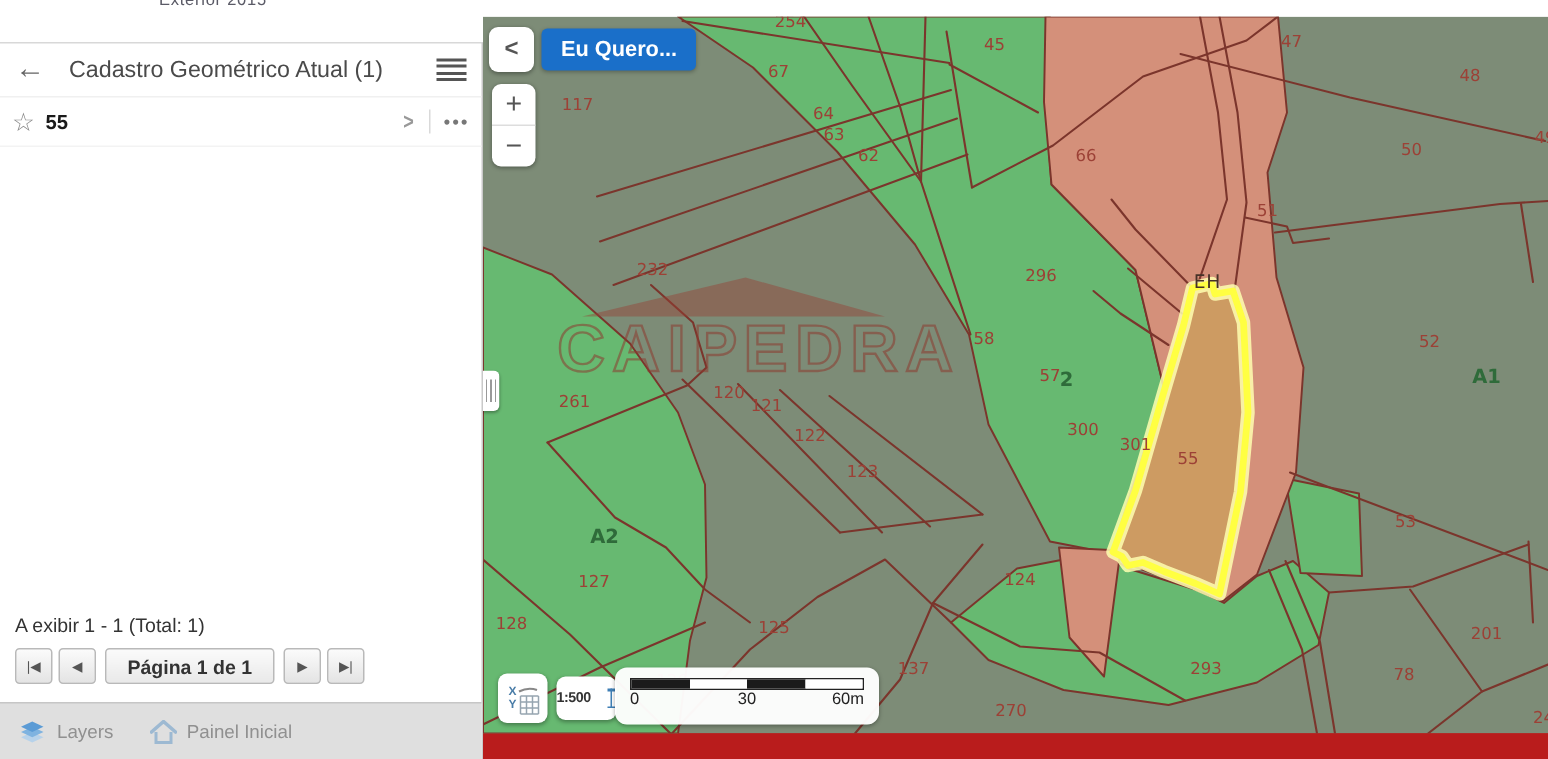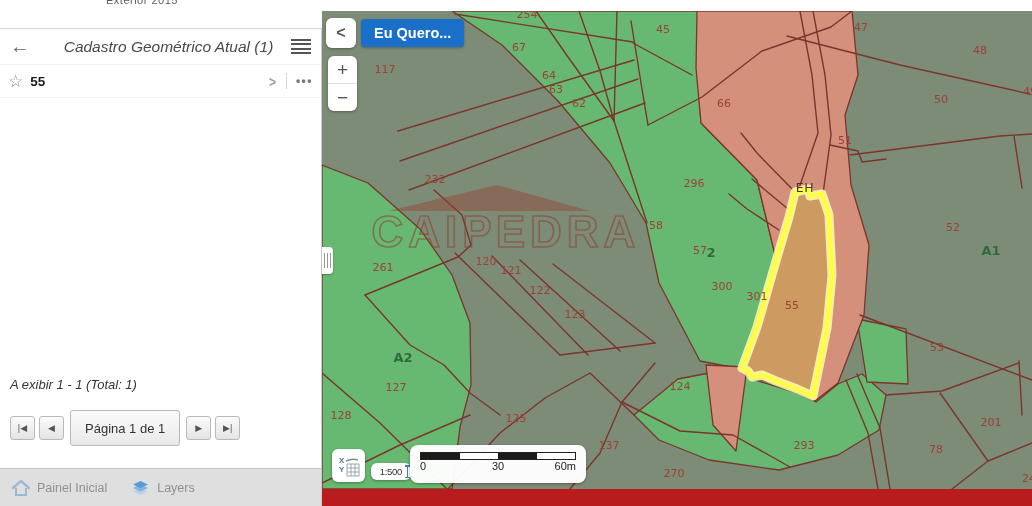--- a/index.html
+++ b/index.html
@@ -8,38 +8,38 @@
 
   
   .topstrip{position:absolute;left:0;top:0;width:1032px;height:28px;background:#fff;}
   .topnote{position:absolute;left:106px;top:-6px;font-size:11px;color:#5a5a66;letter-spacing:.5px;}
 
   
   .sidebar{position:absolute;left:0;top:28px;width:322px;height:478px;background:#fff;
            border-top:1px solid #d8d8d8;border-right:1px solid #c9c9c9;display:flex;flex-direction:column;}
   .sb-header{height:36px;display:flex;align-items:center;padding:0 10px;border-bottom:1px solid #f0f0f0;}
   .back{font-size:20px;color:#666;width:36px;cursor:pointer;}
-  .sb-title{flex:1;text-align:center;font-size:15.5px;color:#4a4a4a;font-style:italic;}
+  .sb-title{flex:1;text-align:left;font-size:15.5px;color:#4a4a4a;}
   .menu-icon{width:20px;display:flex;flex-direction:column;gap:2.5px;padding:2px 0;cursor:pointer;}
   .menu-icon i{display:block;height:1.8px;background:#555;}
   .result-row{height:33px;display:flex;align-items:center;padding:0 8px;border-bottom:1px solid #f3f3f3;}
   .star{font-size:17px;color:#8a8a8a;}
   .res-id{font-size:13.5px;font-weight:bold;color:#1a1a1a;margin-left:7px;}
   .spacer{flex:1;}
   .chev{font-size:15px;color:#999;transform:scaleX(.8);font-weight:bold;cursor:pointer;}
   .vsep{width:1px;height:16px;background:#d9d9d9;margin:0 9px;}
   .more{font-size:12px;color:#777;letter-spacing:1.5px;font-weight:bold;cursor:pointer;}
   .sb-body{flex:1;}
-  .status{padding:8px 10px 4px;font-size:13px;color:#333;font-style:italic;}
+  .status{padding:8px 10px 4px;font-size:13px;color:#333;}
   .pager{display:flex;align-items:center;gap:4px;padding:4px 10px 12px;}
   .pbtn{height:24px;min-width:25px;display:flex;align-items:center;justify-content:center;
         border:1px solid #b9b9b9;border-radius:3px;background:linear-gradient(#fbfbfb,#e4e4e4);
         font-size:9px;color:#555;cursor:pointer;padding:0 4px;}
-  .plabel{height:36px;display:flex;align-items:center;border:1px solid #b9b9b9;border-radius:3px;
-        background:linear-gradient(#fbfbfb,#e9e9e9);font-size:13px;color:#333;padding:0 14px;margin:10px 2px;}
+  .plabel{height:24px;display:flex;align-items:center;border:1px solid #b9b9b9;border-radius:3px;
+        background:linear-gradient(#fbfbfb,#e9e9e9);font-size:13px;color:#333;padding:0 14px;margin:0 2px;font-weight:bold;}
   .tabbar{height:38px;background:#dfdfdf;border-top:1px solid #c6c6c6;display:flex;align-items:stretch;}
   .tab{display:flex;align-items:center;gap:7px;padding:0 12px;font-size:12.5px;color:#909090;cursor:pointer;}
   .tab.active{background:#fff;color:#3a3a3a;border-left:1px solid #cfcfcf;border-right:1px solid #cfcfcf;}
   .tab svg{flex:0 0 auto;}
 
   
   .map{position:absolute;left:322px;top:11px;width:710px;height:478px;overflow:hidden;}
   .map svg.canvas{position:absolute;left:0;top:0;width:710px;height:478px;display:block;}
   .ctl{position:absolute;background:#fff;border-radius:6px;box-shadow:0 1px 3px rgba(0,0,0,.35);}
   .collapse-btn{left:4px;top:7px;width:30px;height:30px;display:flex;align-items:center;justify-content:center;
@@ -48,21 +48,21 @@
         color:#fff;font-weight:bold;font-size:14.5px;display:flex;align-items:center;padding:12px 13px;
         box-shadow:0 1px 3px rgba(0,0,0,.3);cursor:pointer;}
   .zoom-panel{left:6px;top:45px;width:29px;overflow:hidden;}
   .zbtn{height:27px;display:flex;align-items:center;justify-content:center;font-size:19px;color:#555;cursor:pointer;}
   .zdiv{height:1px;background:#ddd;}
   .handle{position:absolute;left:0;top:236px;width:11px;height:27px;background:#fff;border-radius:0 4px 4px 0;
         box-shadow:0 1px 2px rgba(0,0,0,.3);cursor:pointer;
         background-image:repeating-linear-gradient(90deg,#999 0 1px,transparent 1px 3px);
         background-size:7px 15px;background-repeat:no-repeat;background-position:2px 6px;}
   .b1{left:10px;bottom:7px;width:33px;height:33px;display:flex;align-items:center;justify-content:center;cursor:pointer;}
-  .b2{left:49px;bottom:9px;width:40px;height:17px;display:flex;align-items:center;justify-content:flex-end;gap:2px;cursor:pointer;}
+  .b2{left:49px;bottom:9px;width:40px;height:29px;display:flex;align-items:center;justify-content:space-between;gap:2px;cursor:pointer;font-weight:bold;}
   .scaleval{font-size:9.5px;color:#333;letter-spacing:-.3px;}
   .ibeam{position:relative;width:7px;height:13px;}
   .ibeam::before,.ibeam::after{content:"";position:absolute;left:1px;right:1px;height:1.5px;background:#3f7fb5;}
   .ibeam::before{top:0;} .ibeam::after{bottom:0;}
   .ibeam i{position:absolute;left:50%;top:0;bottom:0;width:1.5px;margin-left:-1px;background:#3f7fb5;}
   .scalebox{left:88px;bottom:6px;width:176px;height:38px;border-radius:8px;background:rgba(255,255,255,.96);
         padding:7px 10px 3px;}
   .sbar{display:flex;height:8px;border:1px solid #222;}
   .sbar i{flex:1;}
   .sbar i:nth-child(1),.sbar i:nth-child(3){background:#1b1b1b;}
@@ -118,33 +118,33 @@
     <div class="status">A exibir 1 - 1 (Total: 1)</div>
     <div class="pager">
       <div class="pbtn">|◀</div>
       <div class="pbtn">◀</div>
       <div class="plabel">Página 1 de 1</div>
       <div class="pbtn">▶</div>
       <div class="pbtn">▶|</div>
     </div>
     <div class="tabbar">
       <div class="tab">
-        <svg width="18" height="16" viewBox="0 0 18 16">
-          <path d="M1 8 L9 1 L17 8" fill="none" stroke="#9db9d2" stroke-width="2.4" stroke-linecap="round" stroke-linejoin="round"></path>
-          <path d="M4 8 L4 15 L14 15 L14 8" fill="none" stroke="#9db9d2" stroke-width="2"></path>
-        </svg>
-        <span>Painel Inicial</span>
-      </div>
-      <div class="tab">
         <svg width="19" height="16" viewBox="0 0 19 16">
           <polygon points="9.5,8 2,11.5 9.5,15 17,11.5" fill="#b7d2ea"></polygon>
           <polygon points="9.5,4.5 2,8 9.5,11.5 17,8" fill="#7fb3e0"></polygon>
           <polygon points="9.5,1 2,4.5 9.5,8 17,4.5" fill="#5b9bd5"></polygon>
         </svg>
         <span>Layers</span>
+      </div>
+      <div class="tab">
+        <svg width="18" height="16" viewBox="0 0 18 16">
+          <path d="M1 8 L9 1 L17 8" fill="none" stroke="#9db9d2" stroke-width="2.4" stroke-linecap="round" stroke-linejoin="round"></path>
+          <path d="M4 8 L4 15 L14 15 L14 8" fill="none" stroke="#9db9d2" stroke-width="2"></path>
+        </svg>
+        <span>Painel Inicial</span>
       </div>
     </div>
   </div>
 
   <div class="map">
     <svg class="canvas" viewBox="322 28 710 478" preserveAspectRatio="none">
       <rect x="322" y="28" width="710" height="478" fill="#7d8c77"></rect>
 
       <polygon class="region bright" points="452,28 700,28 697,85 701,140 757,197 776,276 741,386 700,378 659,300 646,240 610,180 558,118 502,62"></polygon>
       <polygon class="region bright" points="322,182 368,200 420,246 452,292 470,340 471,402 460,444 452,506 322,506"></polygon>

